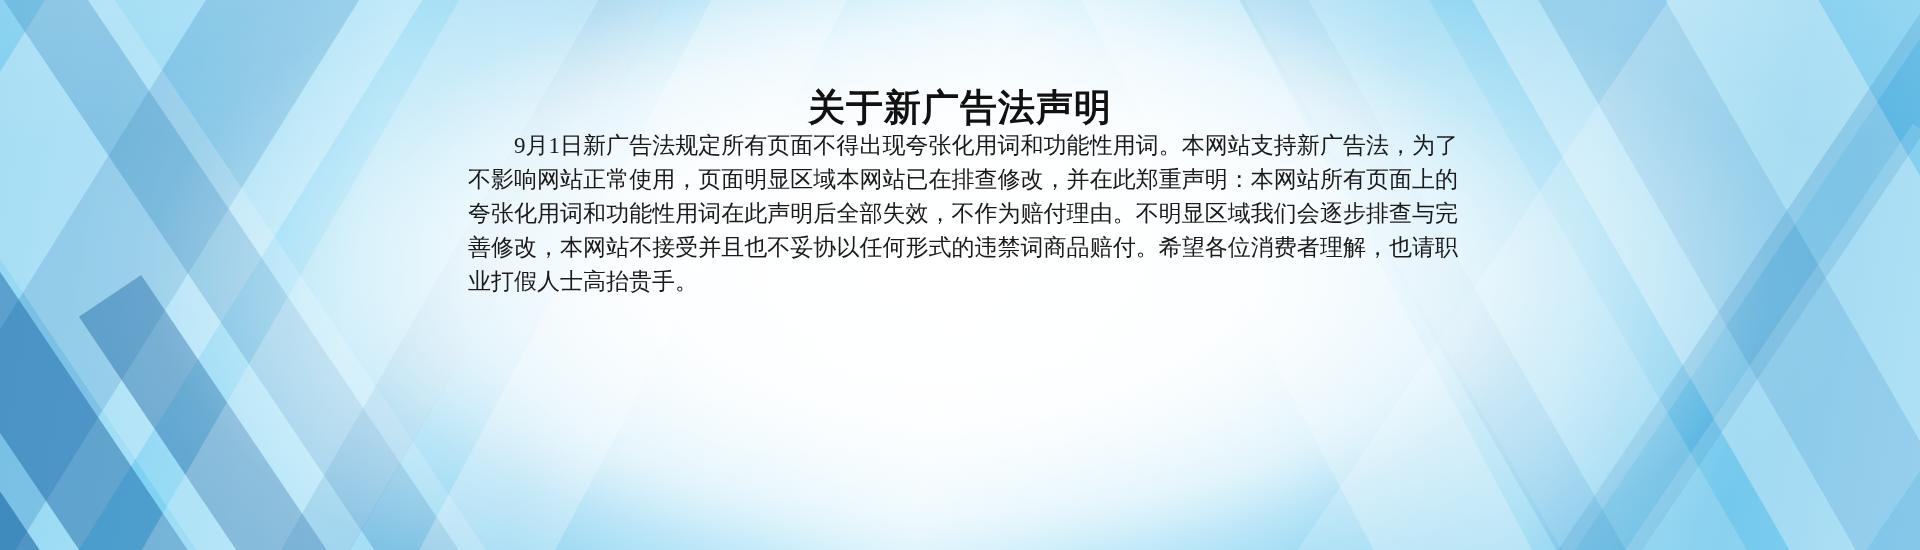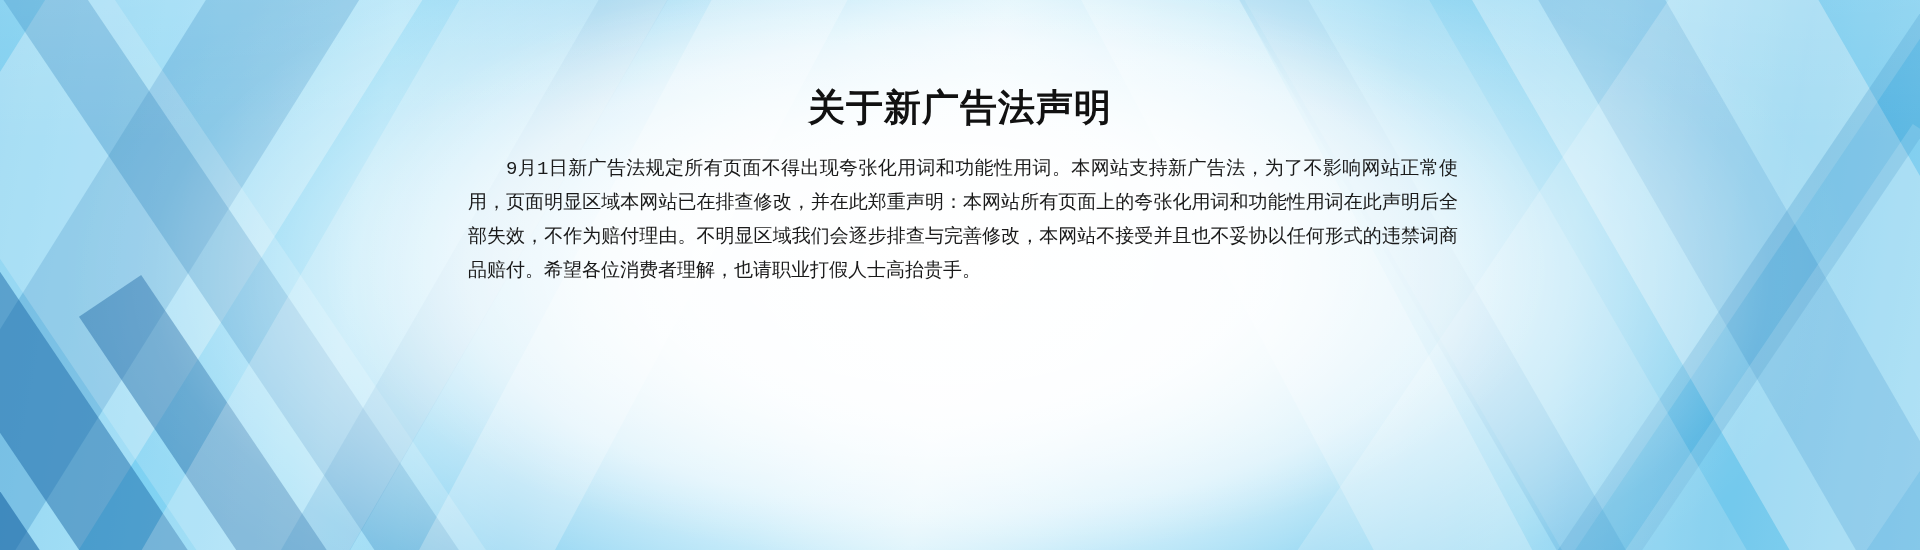--- a/index.html
+++ b/index.html
@@ -121,28 +121,27 @@
     font-size:37px;
     font-weight:bold;
     color:#111111;
     letter-spacing:1px;
     padding-top:88px;
     line-height:1.1;
     font-family:"Liberation Sans", "DejaVu Sans", sans-serif;
   }
 
   #statement-body {
-    margin-top:23px;
     padding:0 2px 0 8px;
     color:#1a1a1a;
-    font-size:19px;
+    font-size:23px;
     line-height:34px;
     text-align:justify;
     text-justify:inter-ideograph;
-    font-family:Liberation Mono, monospace;
+    font-family:Liberation Serif, serif;
   }
   #statement-body p { margin:0; }
   #statement-body p.indent { text-indent:2em; }
 </style>
 </head>
 <body>
 
 <div id="banner">
 
   <div class="bg-layer bg-base"></div>

